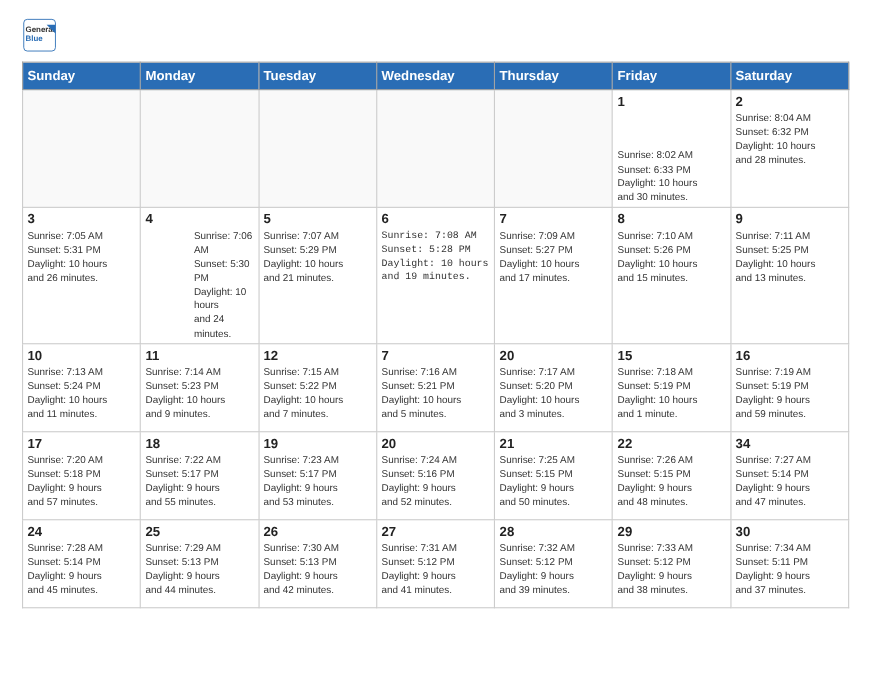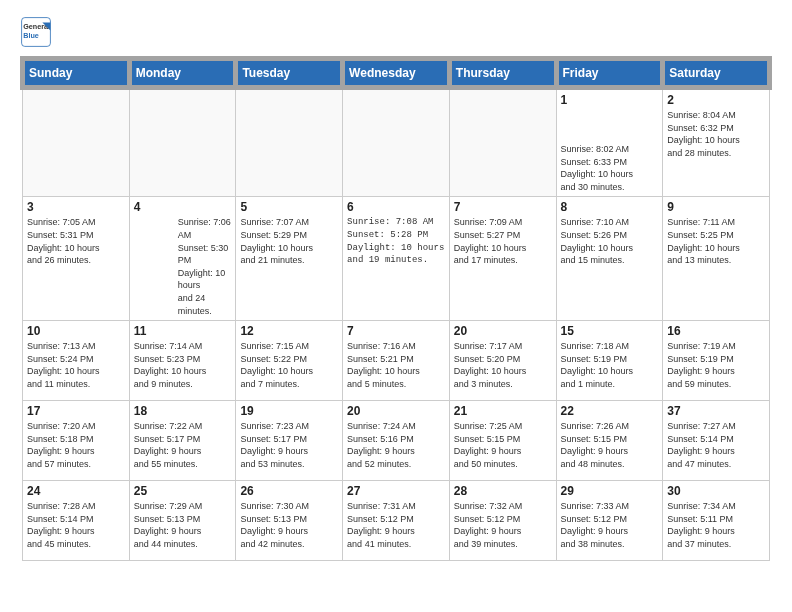--- a/index.html
+++ b/index.html
@@ -49,21 +49,21 @@
       width: 100%;
       border-collapse: collapse;
       table-layout: fixed;
     }
     .calendar th {
       background: #2a6db5;
       color: #fff;
       font-size: 12px;
       font-weight: bold;
       padding: 5px 4px;
-      border: 5px solid #a3a3a3;
+      border: 1px solid #a3a3a3;
       text-align: left;
     }
     .calendar td {
       border: 1px solid #ccc;
       vertical-align: top;
       padding: 3px 4px;
       font-size: 9.5px;
       color: #333;
       height: 80px;
       width: calc(100% / 7);
@@ -272,21 +272,21 @@
 and 50 minutes.</div>
           </td>
           <td>
             <div class="day-num">22</div>
             <div class="day-info" style="white-space: pre-line;">Sunrise: 7:26 AM
 Sunset: 5:15 PM
 Daylight: 9 hours
 and 48 minutes.</div>
           </td>
           <td>
-            <div class="day-num">37</div>
+            <div class="day-num">34</div>
             <div class="day-info" style="white-space: pre-line;">Sunrise: 7:27 AM
 Sunset: 5:14 PM
 Daylight: 9 hours
 and 47 minutes.</div>
           </td>
         </tr>
         <tr>
           <td>
             <div class="day-num">24</div>
             <div class="day-info" style="white-space: pre-line;">Sunrise: 7:28 AM

